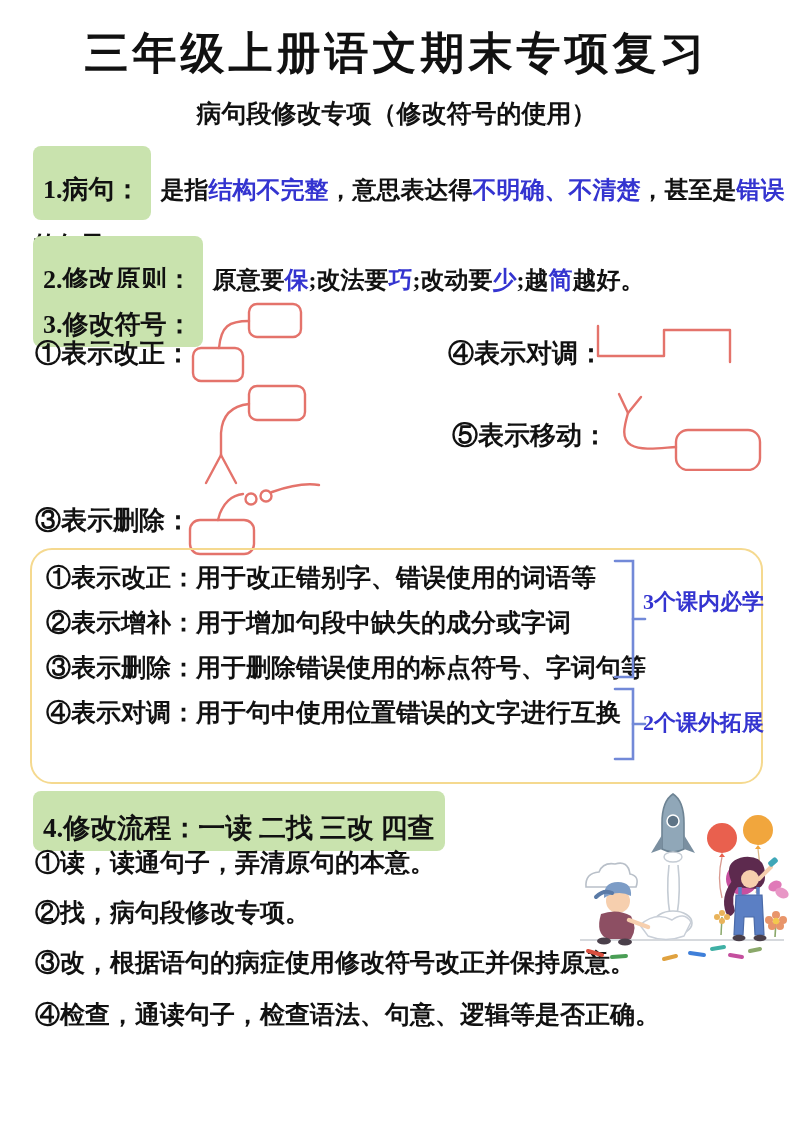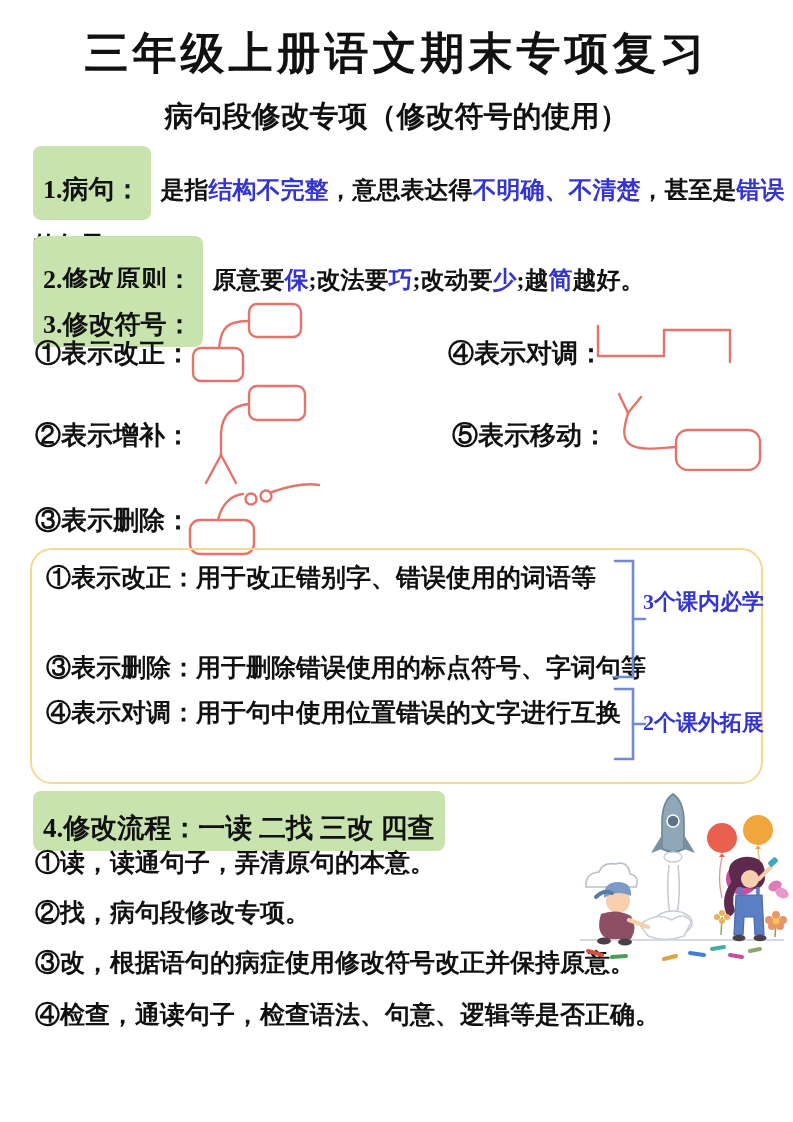--- a/index.html
+++ b/index.html
@@ -7,21 +7,21 @@
     position:relative; width:793px; height:1122px; background:#ffffff;
     overflow:hidden; font-family:"Liberation Serif", serif; color:#1a1a1a;
   }
   .title {
     position:absolute; top:24px; left:0; right:0; text-align:center;
     font-family:"Liberation Sans", sans-serif; font-weight:900;
     font-size:44px; letter-spacing:4px; color:#111;
   }
   .subtitle {
     position:absolute; top:97px; left:0; right:0; text-align:center;
-    font-weight:bold; font-size:29px; color:#111;
+    font-weight:bold; font-size:25px; color:#111;
   }
   .hl {
     display:inline-block; background:var(--highlight-green,#c9e3ae);
     border-radius:8px; padding:19px 10px 5px; font-weight:bold; font-size:26px;
     margin-right:10px; color:#111;
   }
   .bodytext { font-weight:bold; font-size:24px; line-height:50px; color:#111; }
   .blue { color:var(--accent-blue,#3434d0); }
   .abs { position:absolute; }
   .symlabel { font-weight:bold; font-size:26px; white-space:nowrap; color:#111; }
@@ -67,21 +67,20 @@
     <rect x="8" y="50" width="50" height="33" rx="8"></rect>
     <rect x="64" y="6" width="52" height="33" rx="8"></rect>
     <path d="M 34 50 C 36 28 44 23 64 23"></path>
   </svg>
 
   <div class="abs symlabel" style="left:448px; top:336px;">④表示对调：</div>
   <svg class="symsvg" style="left:592px; top:318px;" width="170" height="52" viewBox="0 0 170 52">
     <path d="M 6 8 L 6 38 L 72 38 L 72 12 L 138 12 L 138 44"></path>
   </svg>
 
-  <div class="abs symlabel" style="left:35px; top:418px;">②表示增补：</div>
   <svg class="symsvg" style="left:195px; top:381px;" width="118" height="108" viewBox="0 0 118 108">
     <rect x="54" y="5" width="56" height="34" rx="8"></rect>
     <path d="M 54 23 C 35 25 27 36 26 52 L 26 74"></path>
     <path d="M 26 74 L 11 102"></path>
     <path d="M 26 74 L 41 102"></path>
   </svg>
 
   <div class="abs symlabel" style="left:452px; top:418px;">⑤表示移动：</div>
   <svg class="symsvg" style="left:586px; top:386px;" width="180" height="85" viewBox="0 0 180 85">
     <path d="M 42 27 L 33 8"></path>
@@ -94,20 +93,21 @@
   <svg class="symsvg" style="left:185px; top:476px;" width="140" height="82" viewBox="0 0 140 82">
     <rect x="5" y="44" width="64" height="34" rx="10"></rect>
     <path d="M 33 44 C 37 26 48 19 58 18"></path>
     <circle cx="66" cy="23" r="5.5"></circle>
     <circle cx="81" cy="20" r="5.5"></circle>
     <path d="M 87 16 C 104 10 122 7 134 9"></path>
   </svg>
 
   <div class="symbox"></div>
   <div class="boxitem" style="top:561px;">①表示改正：用于改正错别字、错误使用的词语等</div>
+  <div class="boxitem" style="top:606px;">②表示增补：用于增加句段中缺失的成分或字词</div>
   <div class="boxitem" style="top:651px;">③表示删除：用于删除错误使用的标点符号、字词句等</div>
   <div class="boxitem" style="top:696px;">④表示对调：用于句中使用位置错误的文字进行互换</div>
 
   <svg class="abs bracket" style="left:612px; top:558px;" width="36" height="122" viewBox="0 0 36 122">
     <path d="M 3 3 L 21 3 L 21 119 L 3 119"></path>
     <path d="M 21 61 L 33 61"></path>
   </svg>
   <div class="grouplabel" style="left:643px; top:587px;">3个课内必学</div>
 
   <svg class="abs bracket" style="left:612px; top:686px;" width="36" height="76" viewBox="0 0 36 76">

